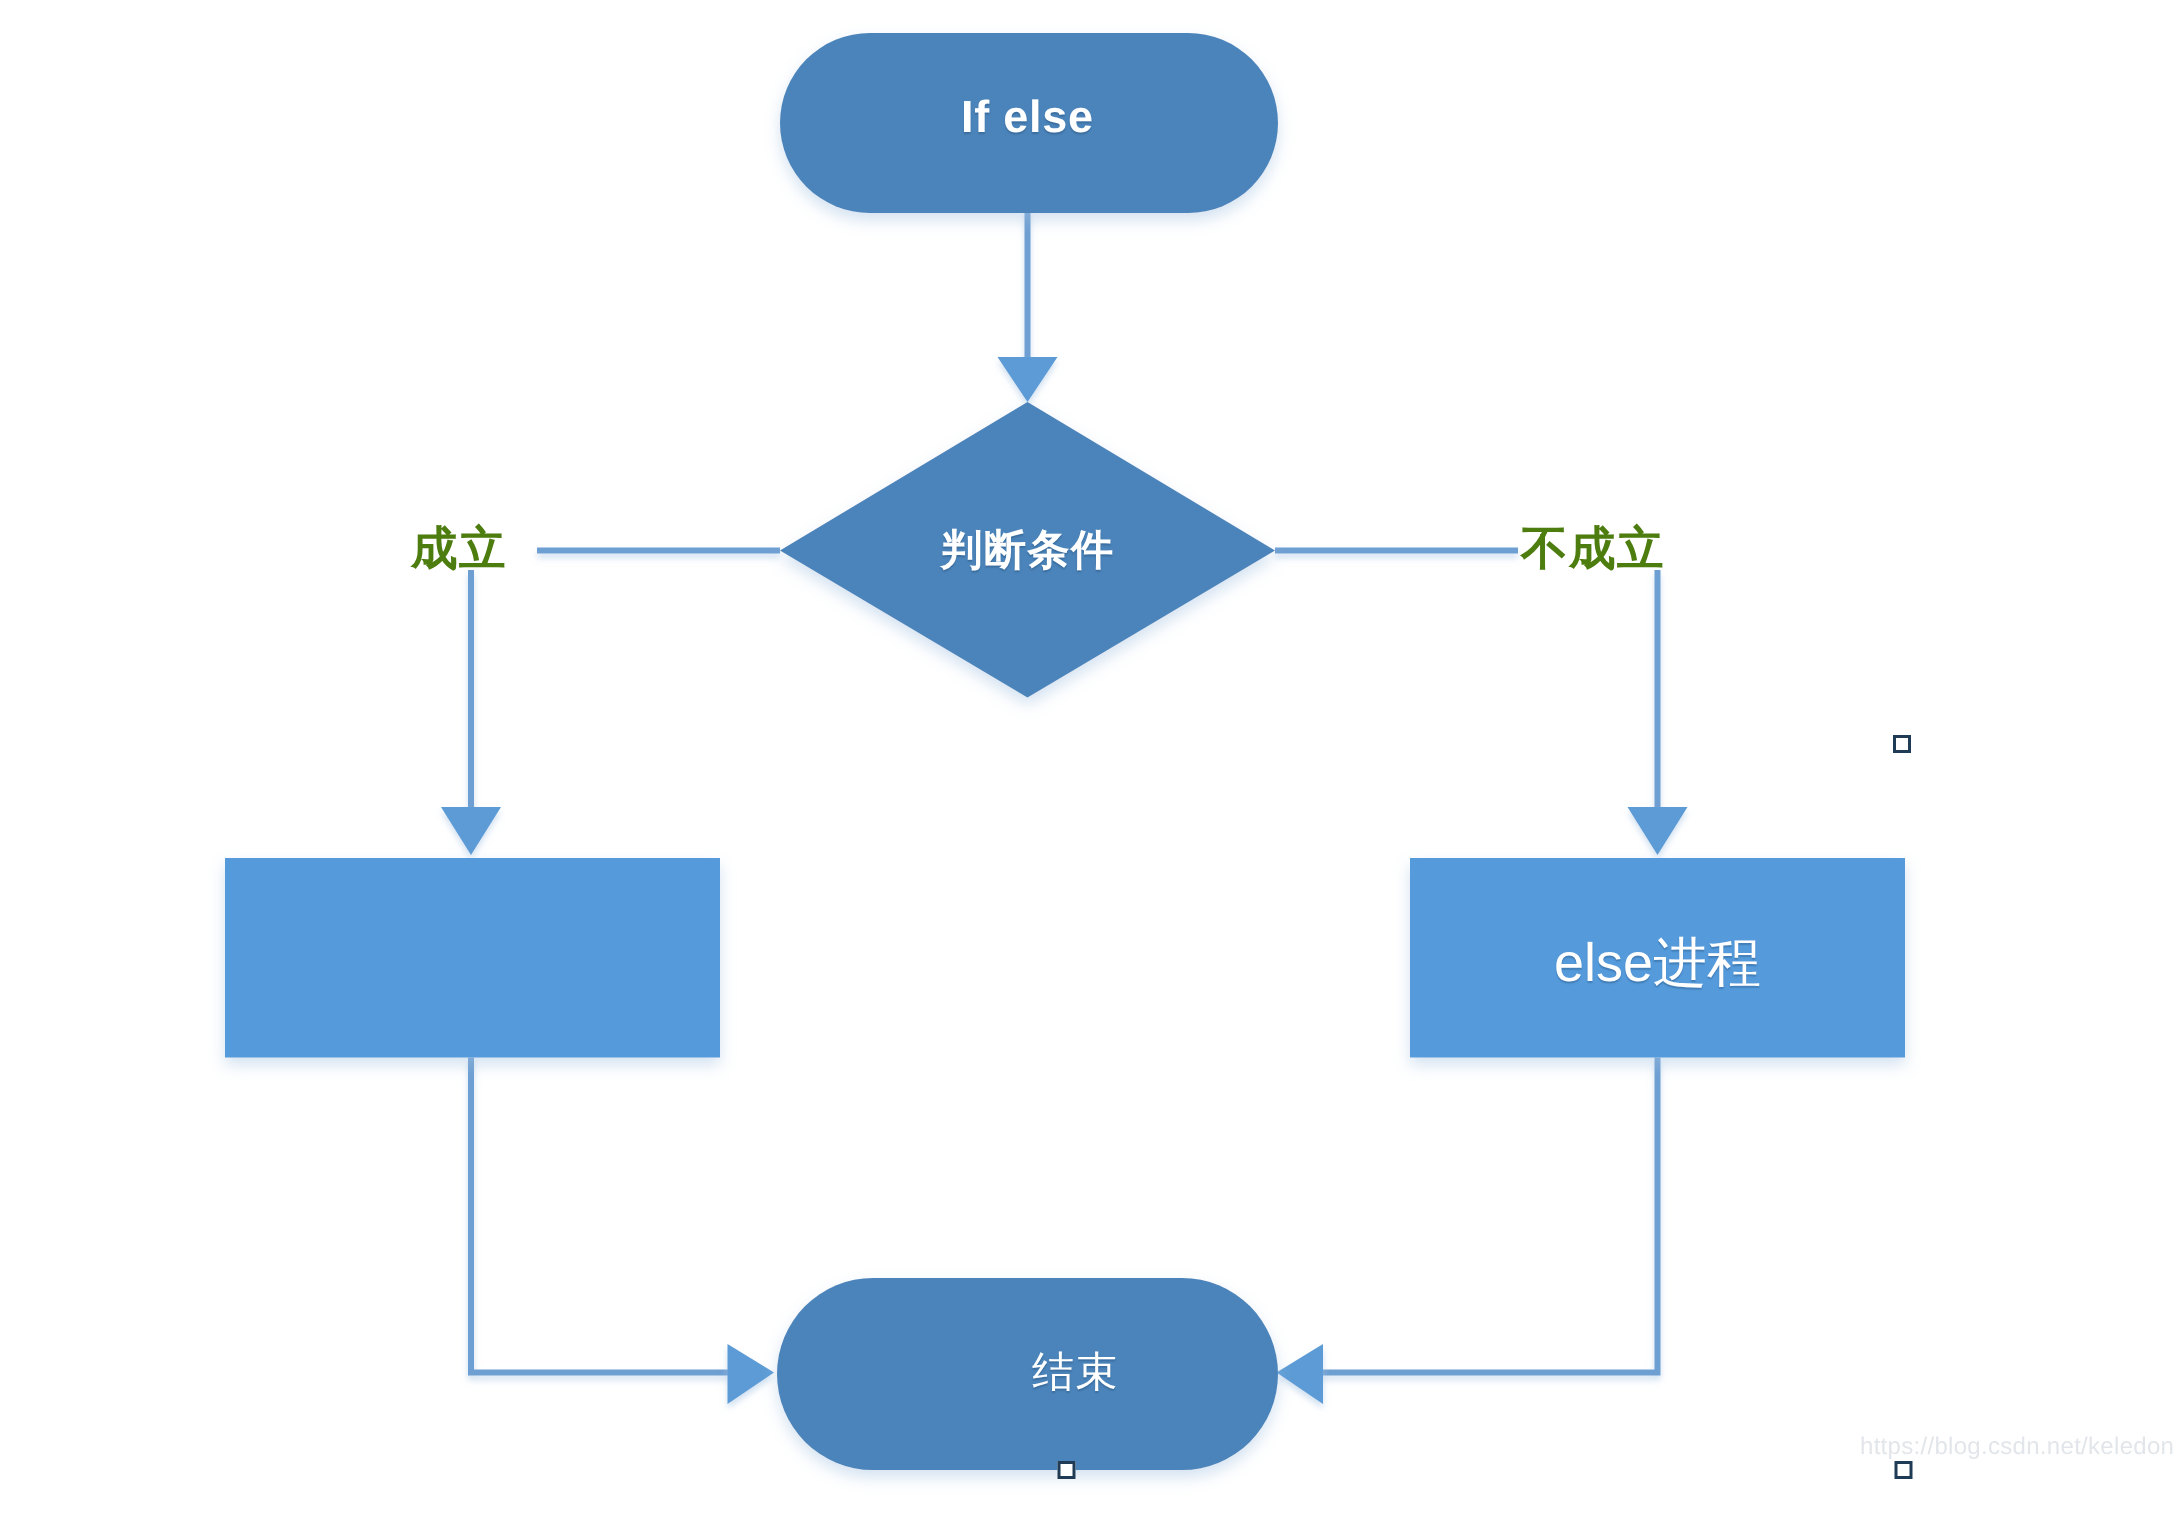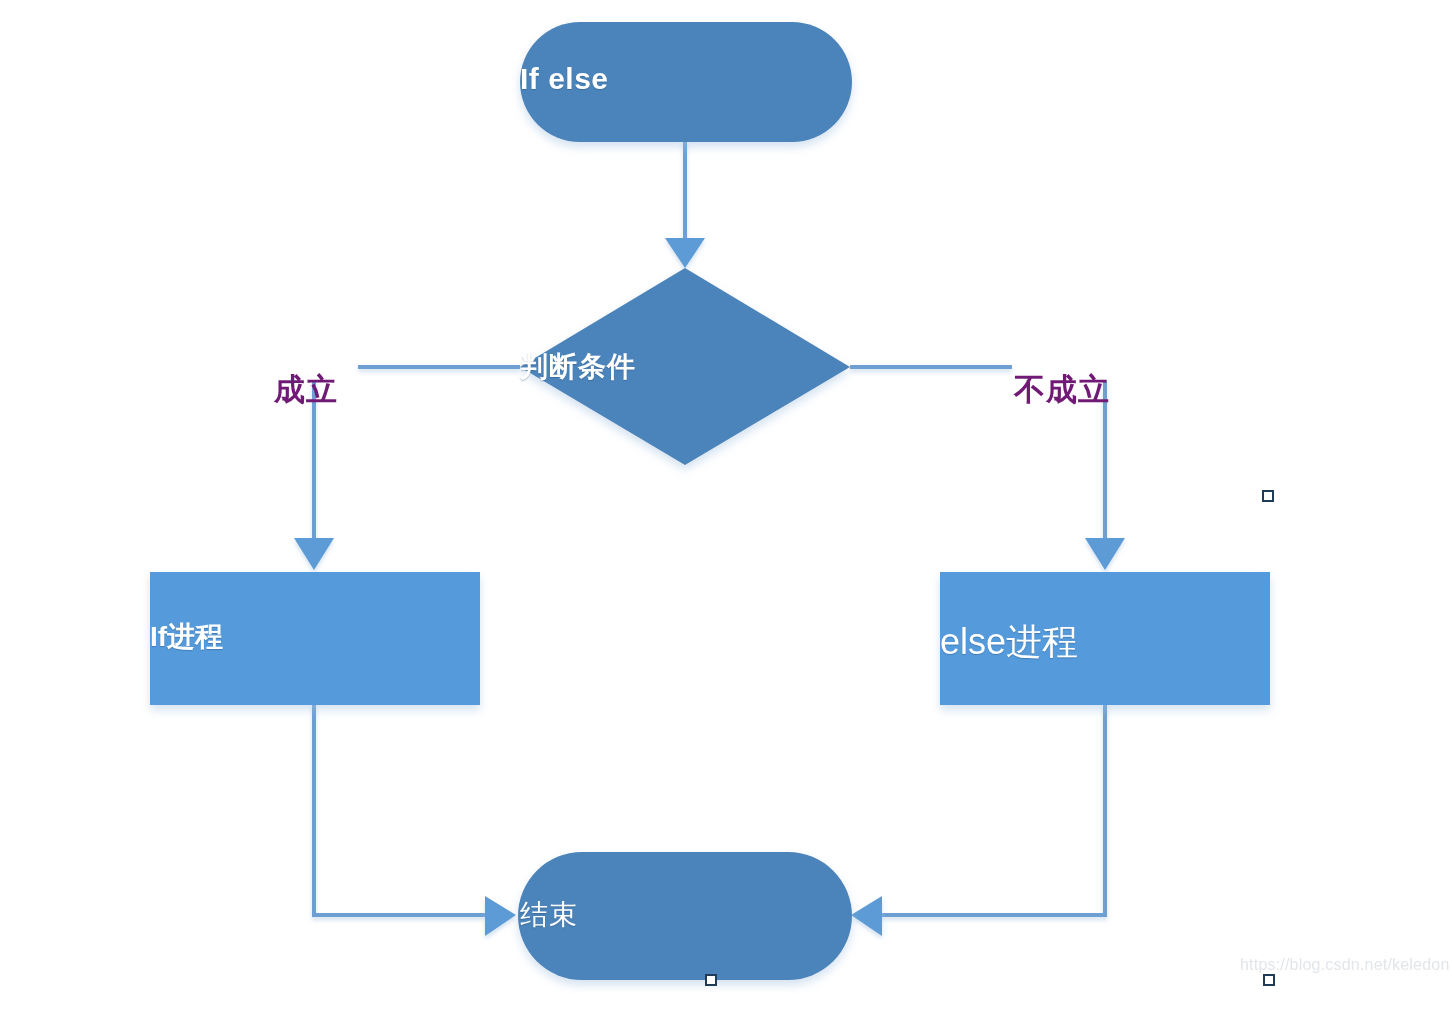--- a/index.html
+++ b/index.html
@@ -22,20 +22,21 @@
     position: absolute;
     left: 0;
     top: 0;
     width: 1452px;
     height: 1026px;
   }
   
   .node-label {
     position: absolute;
     color: #ffffff;
+    text-align: center;
     white-space: nowrap;
     pointer-events: none;
     text-shadow: 0 1px 1px rgba(30,70,110,0.35);
   }
   .label-start {
     left: 520px; top: 62px; width: 330px;
     font-size: 30px; font-weight: bold;
     letter-spacing: 0.5px;
   }
   .label-decision {
@@ -52,26 +53,25 @@
     font-size: 36px; font-weight: normal;
   }
   .label-end {
     left: 520px; top: 896px; width: 394px;
     font-size: 28px; font-weight: normal;
     letter-spacing: 1px;
   }
   
   .edge-label {
     position: absolute;
-    color: #701a75;
+    color: #4d7c0f;
     font-size: 31px;
     font-weight: bold;
     white-space: nowrap;
     letter-spacing: 1px;
-    margin-top: 24px;
   }
   .edge-label-true  { left: 274px; top: 345px; }
   .edge-label-false { left: 1014px; top: 345px; }
   
   .handle {
     position: absolute;
     width: 12px;
     height: 12px;
     background: #ffffff;
     border: 2px solid #1F3B55;
@@ -137,21 +137,20 @@
 
     <rect x="940" y="572" width="330" height="133" fill="#559BDC" filter="url(#softShadow)"></rect>
 
     <rect x="518" y="852" width="334" height="128" rx="64" ry="64" fill="#4C84BA" filter="url(#softShadow)"></rect>
   </svg>
 
   <div class="node-label label-start">If else</div>
 
   <div class="node-label label-decision">判断条件</div>
 
-  <div class="node-label label-if-proc">If进程</div>
 
   <div class="node-label label-else-proc">else进程</div>
 
   <div class="node-label label-end">结束</div>
 
   <div class="edge-label edge-label-true">成立</div>
 
   <div class="edge-label edge-label-false">不成立</div>
 
   <div class="handle handle-right-mid"></div>

